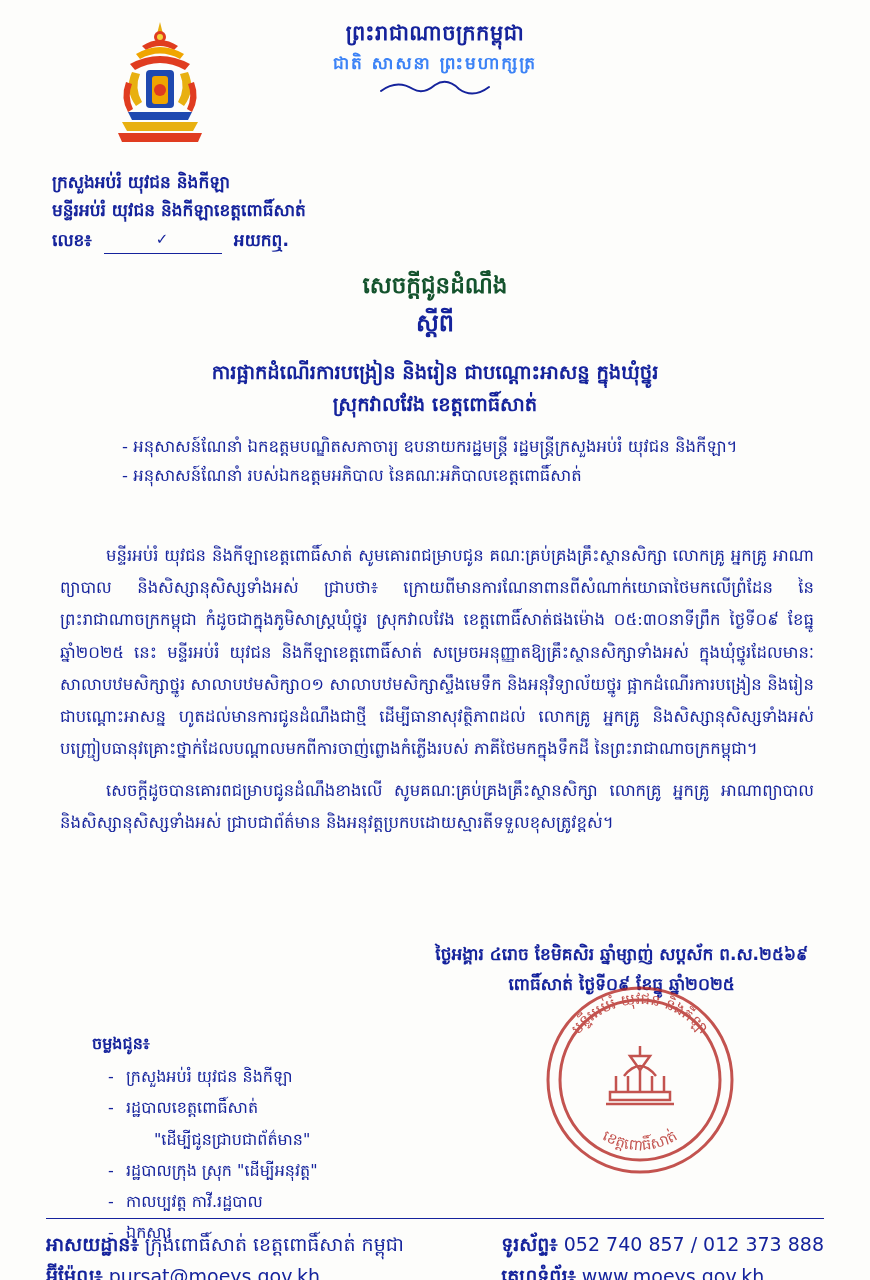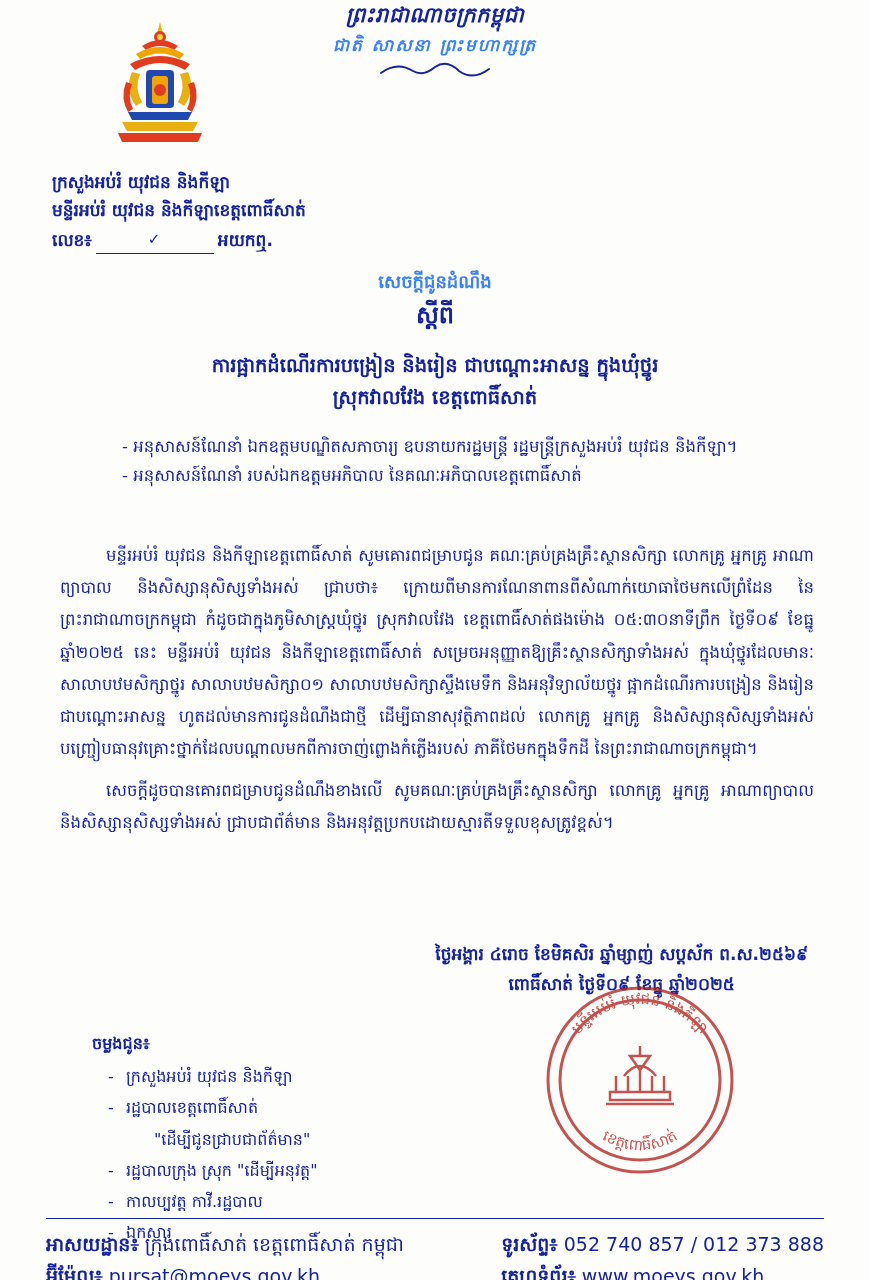--- a/index.html
+++ b/index.html
@@ -15,22 +15,22 @@
     width: 870px;
     height: 1280px;
     background: #fdfdfb;
     overflow: hidden;
     color: #14227a;
   }
 
   
   .header {
     position: relative;
+    padding-top: 18px;
     text-align: center;
-    font-style: italic;
   }
   .national-title {
     font-size: 21px;
     font-weight: bold;
     color: #15239c;
     line-height: 1.5;
     letter-spacing: .5px;
   }
   .national-motto {
     font-size: 17px;
@@ -58,21 +58,21 @@
     left: 52px;
     top: 168px;
     font-size: 17px;
     font-weight: bold;
     color: #15239c;
     line-height: 1.65;
   }
   .ref-line {
     display: flex;
     align-items: flex-end;
-    gap: 4px;
+    gap: 12px;
     margin-top: 2px;
   }
   .ref-blank {
     display: inline-block;
     width: 118px;
     border-bottom: 1.5px solid #15239c;
     height: 17px;
     position: relative;
   }
   .ref-check {
@@ -85,23 +85,23 @@
 
   
   .doc-title {
     position: absolute;
     top: 268px;
     left: 0;
     right: 0;
     text-align: center;
   }
   .doc-title .t1 {
-    font-size: 18px;
-    font-weight: bold;
-    color: #3b82f6;
+    font-size: 23px;
+    font-weight: bold;
+    color: #14532d;
     line-height: 1.5;
   }
   .doc-title .t2 {
     font-size: 24px;
     font-weight: bold;
     color: #15239c;
     line-height: 1.7;
   }
   .doc-title .t3 {
     font-size: 19.5px;

